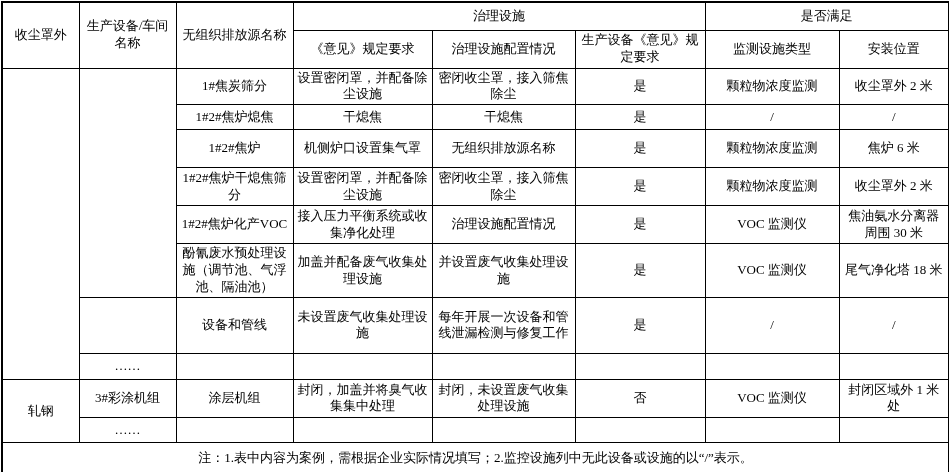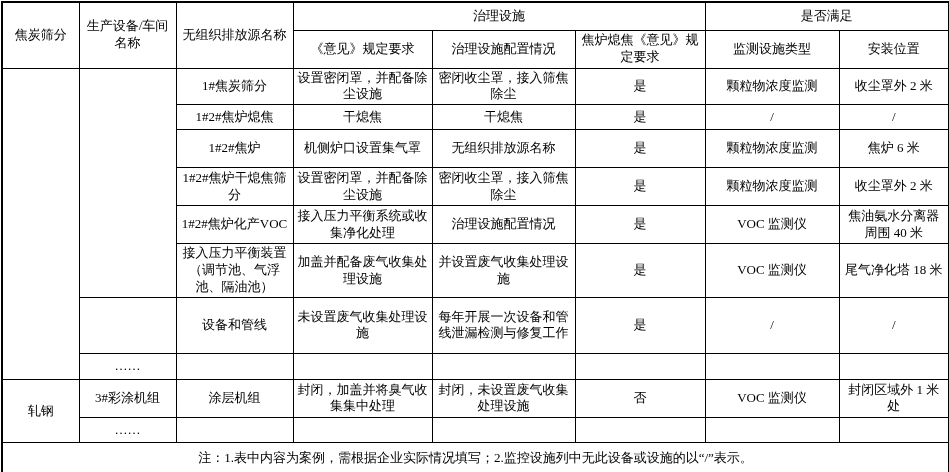--- a/index.html
+++ b/index.html
@@ -52,31 +52,31 @@
       <col style="width:117px">
       <col style="width:139px">
       <col style="width:143px">
       <col style="width:130px">
       <col style="width:134px">
       <col style="width:110px">
     </colgroup>
 
     <tbody>
         <tr style="height:28px">
-      <td rowspan="2">焦炭筛分</td>
+      <td rowspan="2">收尘罩外</td>
       <td rowspan="2">生产设备/车间名称</td>
       <td rowspan="2">无组织排放源名称</td>
       <td colspan="3">治理设施</td>
       <td colspan="2">是否满足</td>
     </tr>
 
     <tr style="height:38px">
       <td>《意见》规定要求</td>
       <td>治理设施配置情况</td>
-      <td>焦炉熄焦《意见》规定要求</td>
+      <td>生产设备《意见》规定要求</td>
       <td>监测设施类型</td>
       <td>安装位置</td>
     </tr>
 
     <tr style="height:35px">
       <td rowspan="8"></td>
       <td rowspan="6"></td>
       <td>1#焦炭筛分</td>
       <td>设置密闭罩，并配备除尘设施</td>
       <td>密闭收尘罩，接入筛焦除尘</td>
@@ -111,25 +111,25 @@
       <td>颗粒物浓度监测</td>
       <td>收尘罩外 2 米</td>
     </tr>
 
     <tr style="height:38px">
       <td>1#2#焦炉化产VOC</td>
       <td>接入压力平衡系统或收集净化处理</td>
       <td>治理设施配置情况</td>
       <td>是</td>
       <td>VOC 监测仪</td>
-      <td>焦油氨水分离器周围 40 米</td>
+      <td>焦油氨水分离器周围 30 米</td>
     </tr>
 
     <tr style="height:52px">
-      <td>接入压力平衡装置（调节池、气浮池、隔油池）</td>
+      <td>酚氰废水预处理设施（调节池、气浮池、隔油池）</td>
       <td>加盖并配备废气收集处理设施</td>
       <td>并设置废气收集处理设施</td>
       <td>是</td>
       <td>VOC 监测仪</td>
       <td>尾气净化塔 18 米</td>
     </tr>
 
     <tr style="height:56px">
       <td></td>
       <td>设备和管线</td>

